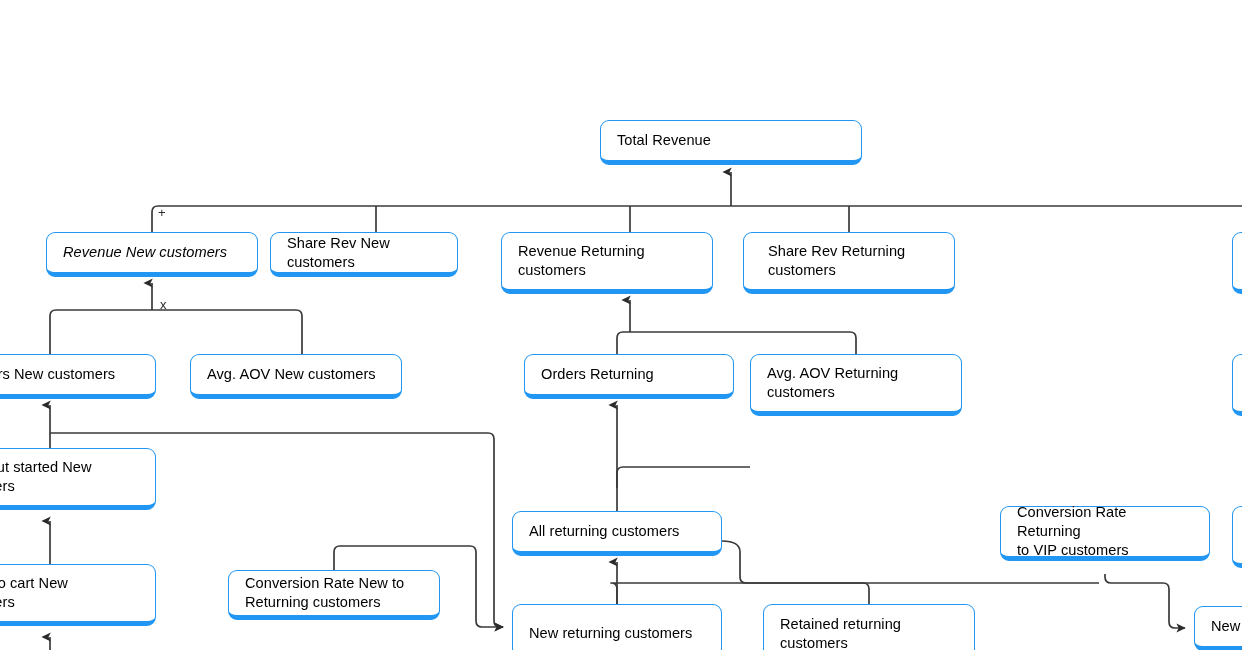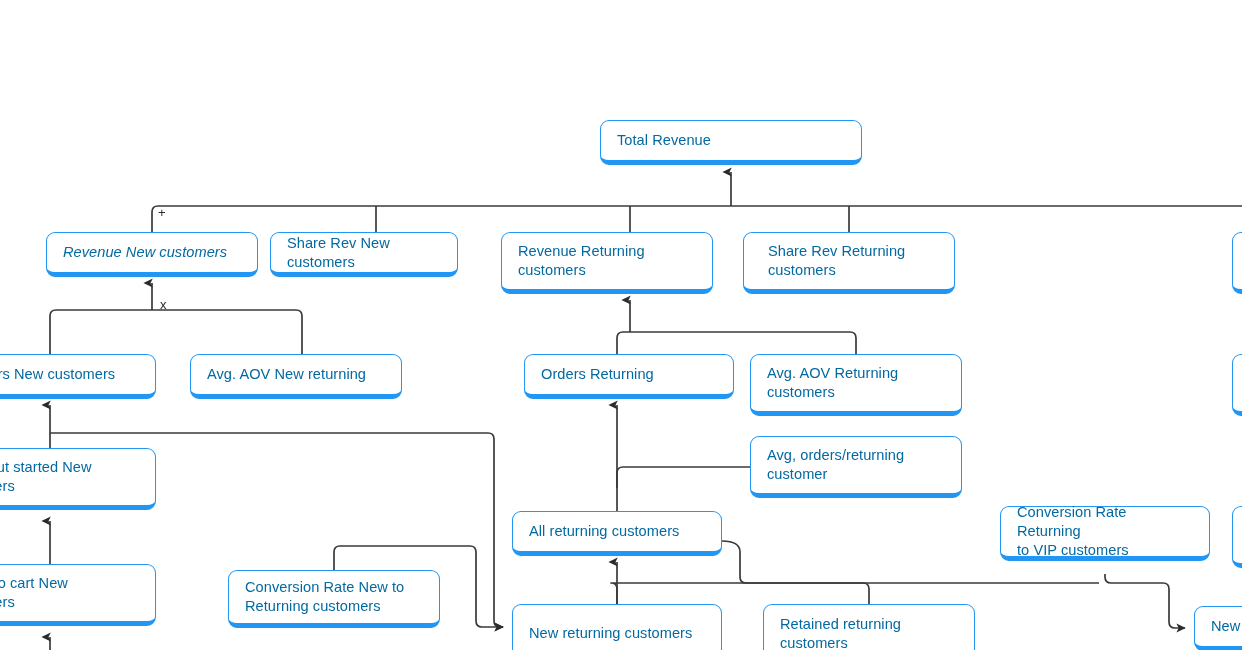--- a/index.html
+++ b/index.html
@@ -29,21 +29,21 @@
   .node {
     position: absolute;
     box-sizing: border-box;
     background: #ffffff;
     border: 1.6px solid #2196f3;
     border-bottom: 5px solid #2196f3;
     border-radius: 9px;
     display: flex;
     align-items: center;
     padding: 0 16px;
-    color: #0369a1;
+    color: #000000;
     font-size: 14.6px;
     line-height: 19px;
     letter-spacing: 0.05px;
     white-space: pre-line;
     z-index: 2;
   }
   .op-label {
     position: absolute;
     font-size: 13px;
     color: #2b2b2b;
@@ -124,46 +124,44 @@
   <div class="node" style="left:501px; top:232px; width:212px; height:62px;">Revenue Returning
 customers</div>
 
   <div class="node" style="left:743px; top:232px; width:212px; height:62px;padding-left:24px;">Share Rev Returning
 customers</div>
 
   <div class="node" style="left:1232px; top:232px; width:60px; height:62px;"></div>
 
   <div class="node" style="left:-52px; top:354px; width:208px; height:45px;">Orders New customers</div>
 
-  <div class="node" style="left:190px; top:354px; width:212px; height:45px;">Avg. AOV New returning</div>
+  <div class="node" style="left:190px; top:354px; width:212px; height:45px;">Avg. AOV New customers</div>
 
   <div class="node" style="left:524px; top:354px; width:210px; height:45px;">Orders Returning</div>
 
   <div class="node" style="left:750px; top:354px; width:212px; height:62px;">Avg. AOV Returning
 customers</div>
 
   <div class="node" style="left:1232px; top:354px; width:60px; height:62px;"></div>
 
   <div class="node" style="left:-70px; top:448px; width:226px; height:62px;">Checkout started New
 customers</div>
 
-  <div class="node" style="left:750px; top:436px; width:212px; height:62px;">Avg, orders/returning
-customer</div>
 
   <div class="node" style="left:512px; top:511px; width:210px; height:45px;">All returning customers</div>
 
   <div class="node" style="left:1000px; top:506px; width:210px; height:55px;">Conversion Rate Returning
 to VIP customers</div>
 
   <div class="node" style="left:1232px; top:506px; width:60px; height:62px;"></div>
 
   <div class="node" style="left:-70px; top:564px; width:226px; height:62px;">Added to cart New
 customers</div>
 
-  <div class="node" style="left:228px; top:570px; width:212px; height:58px;">Conversion Rate New to
+  <div class="node" style="left:228px; top:570px; width:212px; height:50px;">Conversion Rate New to
 Returning customers</div>
 
   <div class="node" style="left:512px; top:604px; width:210px; height:62px;">New returning customers</div>
 
   <div class="node" style="left:763px; top:604px; width:212px; height:62px; align-items:flex-start; padding-top:10px;">Retained returning
 customers</div>
 
   <div class="node" style="left:1194px; top:606px; width:180px; height:45px;">New VIP customers</div>
 
 </div>

